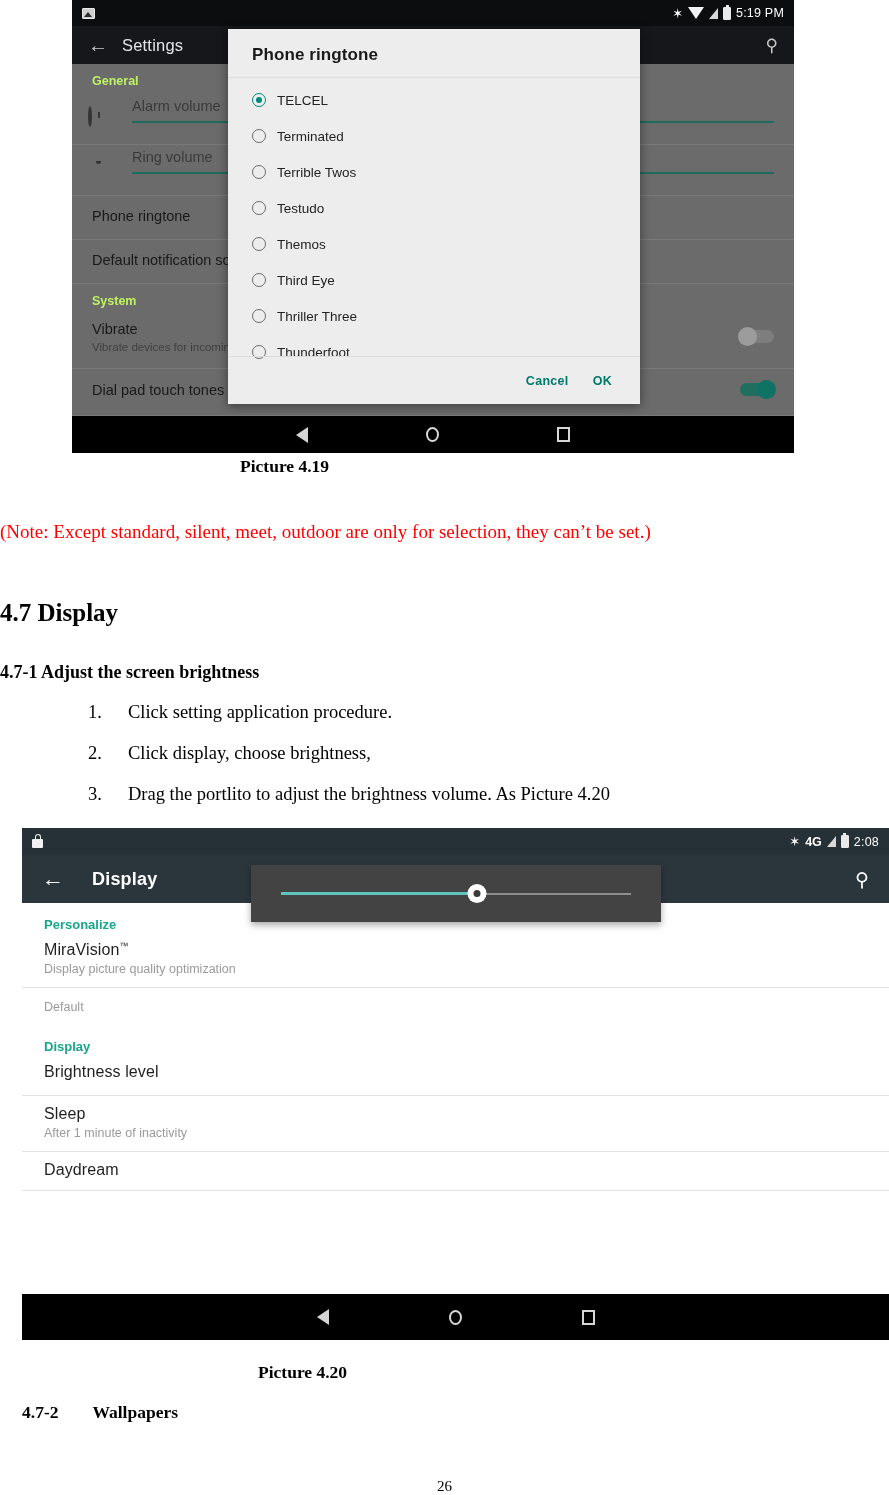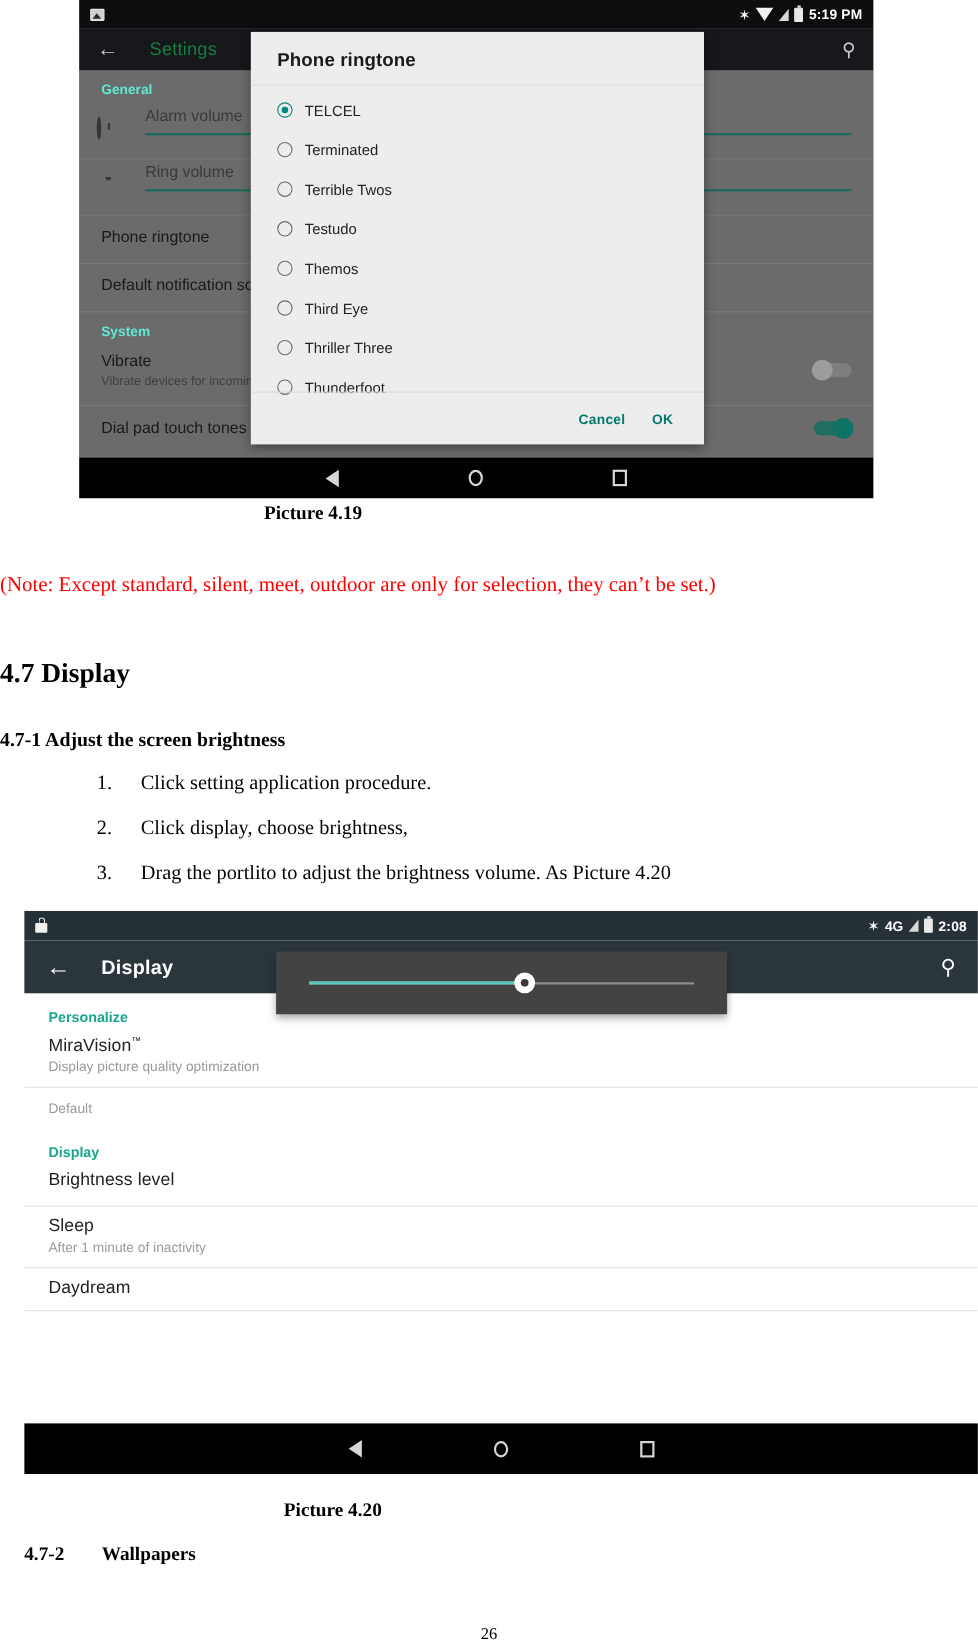--- a/index.html
+++ b/index.html
@@ -44,21 +44,21 @@
     align-items: center;
     justify-content: space-between;
     padding: 0 10px;
     box-sizing: border-box;
   }
   .sb-left { display: flex; align-items: center; gap: 5px; }
   .sb-right { display: flex; align-items: center; gap: 5px; }
   .sb-time {
     color: #ffffff;
     font-size: 12.5px;
-    font-weight: bold;
+    font-weight: normal;
     letter-spacing: .2px;
     font-family: "Liberation Sans", sans-serif;
   }
   .icon-pic {
     width: 13px; height: 11px;
     border: 1.6px solid #e8e8e8;
     border-radius: 1px;
     position: relative;
     box-sizing: border-box;
     background: #cfcfcf;
@@ -129,40 +129,40 @@
     padding: 0 16px;
     box-sizing: border-box;
   }
   .arrow-back {
     color: #c8c8c8;
     font-size: 20px;
     line-height: 1;
     width: 24px;
   }
   .appbar-title419 {
-    color: #15803d;
+    color: #e5e5e5;
     font-size: 16.5px;
-    margin-left: 24px;
+    margin-left: 10px;
     letter-spacing: .2px;
   }
   .search-icon419 {
     margin-left: auto;
     color: #c9c9c9;
     font-size: 17px;
   }
 
   .settings-body419 {
     position: absolute;
     left: 0; top: 64px;
     right: 0;
     bottom: 37px;
     background: #6b6b6b;
   }
   .sect-head {
-    color: #5eead4;
+    color: #bef264;
     font-size: 12.5px;
     font-weight: bold;
     padding-left: 20px;
   }
   .row419 {
     position: absolute;
     left: 0;
     right: 0;
     box-sizing: border-box;
   }

